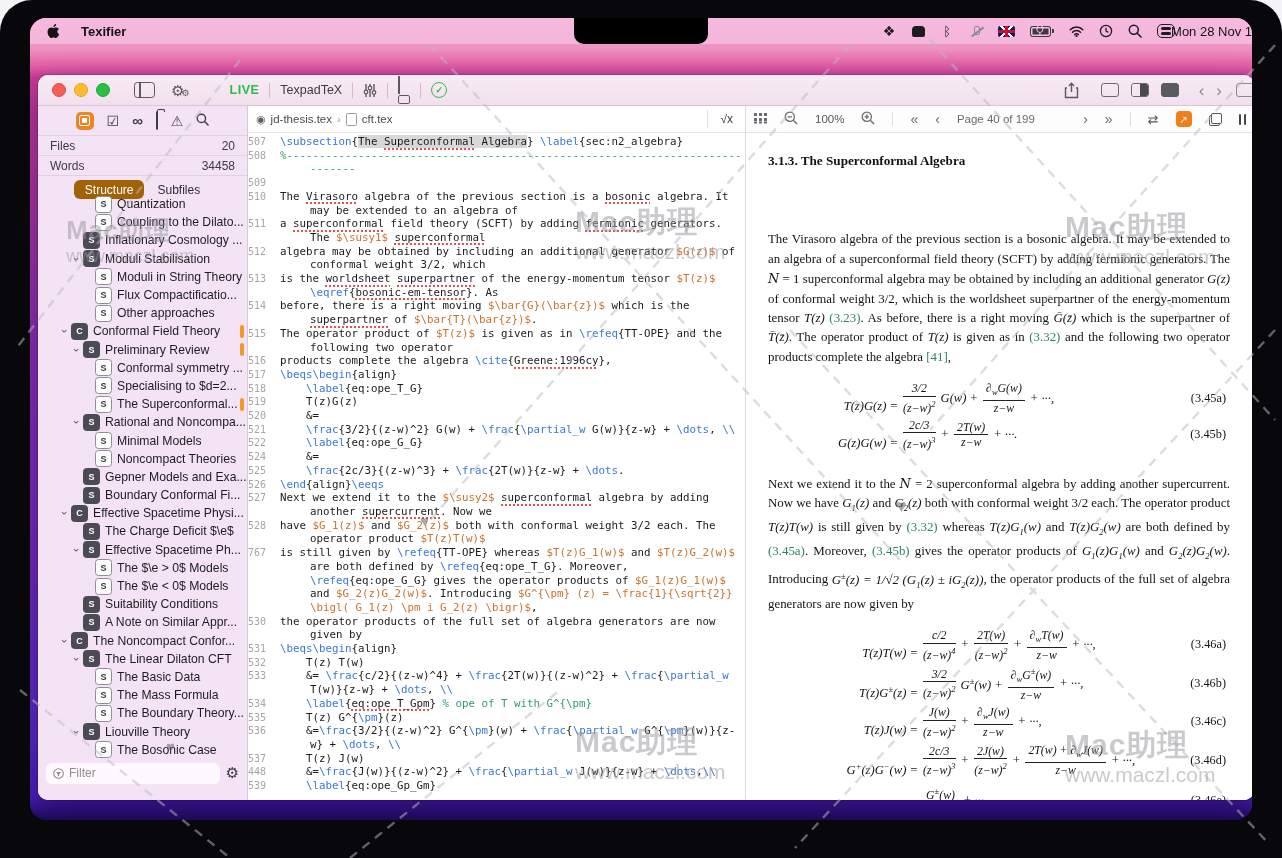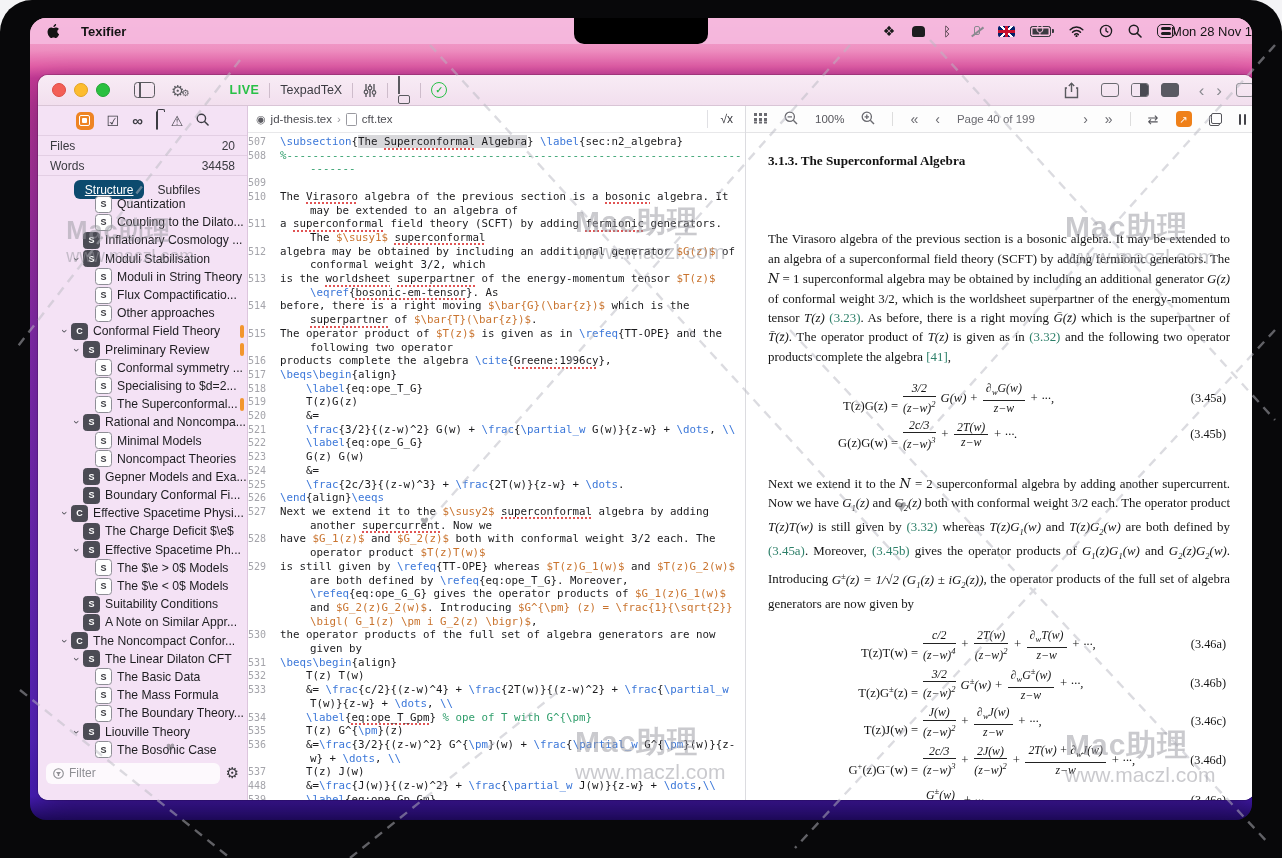--- a/index.html
+++ b/index.html
@@ -55,21 +55,21 @@
   .tool-struct .inner{width:9px;height:9px;border:1.5px solid #fff;border-radius:2px;position:relative;}
   .tool-struct .inner::after{content:"";position:absolute;inset:2px;background:#fff;border-radius:1px;}
   .tool{font-size:13.5px;display:flex;align-items:center;}
   .folder{width:14px;height:9px;border:1.3px solid #3c3c43;border-radius:1.5px;position:relative;margin-top:3px;}
   .folder::before{content:"";position:absolute;top:-3px;left:0;width:6px;height:2px;border:1.3px solid #3c3c43;border-bottom:none;border-radius:2px 2px 0 0;}
   .sb-stats{border-top:1px solid #e3cfe4;}
   .stat-row{height:19px;display:flex;align-items:center;justify-content:space-between;padding:0 12px;
     font-size:12px;color:#3a3a40;border-bottom:1px solid #e3cfe4;}
   .sb-tabs{height:25px;display:flex;align-items:center;justify-content:center;gap:2px;margin-top:1px;}
   .sb-tab{font-size:12px;padding:2.5px 11px;border-radius:6px;color:#2c2c30;}
-  .sb-tab.active{background:#0c4a6e;color:#fff;text-decoration:underline;}
+  .sb-tab.active{background:#a16207;color:#fff;}
   .tree{flex:1;overflow:hidden;margin-top:-7px;position:relative;}
   .trow{height:18.2px;display:flex;align-items:center;font-size:12.2px;color:#1d1d20;position:relative;white-space:nowrap;}
   .chev{width:13px;flex:none;display:flex;align-items:center;justify-content:center;color:#55555c;font-size:11px;}
   .chev span{display:inline-block;transform:rotate(90deg);}
   .nicon{width:15px;height:15px;flex:none;border-radius:3.5px;display:flex;align-items:center;justify-content:center;
     font-size:9px;font-weight:bold;margin-right:5px;}
   .nicon.outline{background:#fefefe;border:1px solid #8e8e96;color:#3a3a40;}
   .nicon.filled{background:#4b4b54;border:1px solid #4b4b54;color:#fff;}
   .marker{position:absolute;right:3px;top:2.5px;width:4px;height:13px;border-radius:2px;background:#f2962e;}
   .filterbar{height:30px;display:flex;align-items:center;gap:6px;padding:0 8px 12px 8px;}
@@ -115,21 +115,21 @@
   .para{text-align:justify;}
   .para1{margin-top:60px;}
   .para2{margin-top:21px;}
   .mi{font-style:italic;}
   .cal{font-style:italic;font-family:"DejaVu Serif",serif;}
   .ref{color:#2c7f68;}
   .eqs{margin-top:12px;}
   .eq{display:flex;align-items:center;min-height:26px;font-size:12.6px;}
   .eqs1 .eql{flex:0 0 130px;}
   .eqs2 .eql{flex:0 0 150px;}
-  .eql{text-align:right;margin-top:17px;}
+  .eql{text-align:right;font-style:italic;margin-top:17px;}
   .eqm{display:flex;align-items:center;gap:5px;font-style:italic;margin-left:5px;}
   .frac{display:inline-block;text-align:center;font-size:11.8px;line-height:12.5px;vertical-align:middle;}
   .frac .fn{display:block;padding:0 3px 1px;border-bottom:1px solid #222;}
   .frac .fd{display:block;padding-top:1px;}
   .eqn{margin-left:auto;font-style:normal;font-size:12.3px;padding-right:4px;}
   sub,sup{font-size:8.5px;}
   
   .wm{position:absolute;z-index:40;pointer-events:none;color:rgba(150,150,158,.5);text-align:left;line-height:1.15;}
   .wm .wm-t{font-size:30px;font-weight:bold;letter-spacing:1px;}
   .wm .wm-u{font-size:21px;}
@@ -563,45 +563,41 @@
               </div>
               <div class="cl">
                 <span class="ln">521</span>
                 <span class="ct"><span>    </span><span class="cmd">\frac</span><span>{3/2}{(z-w)^2} G(w) + </span><span class="cmd">\frac</span><span>{</span><span class="cmd">\partial_w</span><span> G(w)}{z-w} + </span><span class="cmd">\dots</span><span>, </span><span class="cmd">\\</span></span>
               </div>
               <div class="cl">
                 <span class="ln">522</span>
                 <span class="ct"><span>    </span><span class="cmd">\label</span><span>{eq:ope_G_G}</span></span>
               </div>
               <div class="cl">
-                <span class="ln">523</span>
-                <span class="ct"><span>    G(z) G(w)</span></span>
-              </div>
-              <div class="cl">
                 <span class="ln">524</span>
                 <span class="ct"><span>    &amp;=</span></span>
               </div>
               <div class="cl">
                 <span class="ln">525</span>
                 <span class="ct"><span>    </span><span class="cmd">\frac</span><span>{2c/3}{(z-w)^3} + </span><span class="cmd">\frac</span><span>{2T(w)}{z-w} + </span><span class="cmd">\dots</span><span>.</span></span>
               </div>
               <div class="cl">
                 <span class="ln">526</span>
                 <span class="ct"><span class="cmd">\end</span><span>{align}</span><span class="cmd">\eeqs</span></span>
               </div>
               <div class="cl">
                 <span class="ln">527</span>
                 <span class="ct"><span>Next we extend it to the </span><span class="mth">$\susy2$</span><span> </span><span class="sp">superconformal</span><span> algebra by adding another </span><span class="sp">supercurrent</span><span>. Now we</span></span>
               </div>
               <div class="cl">
                 <span class="ln">528</span>
                 <span class="ct"><span>have </span><span class="mth">$G_1(z)$</span><span> and </span><span class="mth">$G_2(z)$</span><span> both with conformal weight 3/2 each. The operator product </span><span class="mth">$T(z)T(w)$</span></span>
               </div>
               <div class="cl">
-                <span class="ln">529</span>
+                <span class="ln">767</span>
                 <span class="ct"><span>is still given by </span><span class="cmd">\refeq</span><span>{TT-OPE} whereas </span><span class="mth">$T(z)G_1(w)$</span><span> and </span><span class="mth">$T(z)G_2(w)$</span><span> are both defined by </span><span class="cmd">\refeq</span><span>{eq:ope_T_G}. Moreover, </span><span class="cmd">\refeq</span><span>{eq:ope_G_G} gives the operator products of </span><span class="mth">$G_1(z)G_1(w)$</span><span> and </span><span class="mth">$G_2(z)G_2(w)$</span><span>. Introducing </span><span class="mth">$G^{\pm} (z) = \frac{1}{\sqrt{2}} \bigl( G_1(z) \pm i G_2(z) \bigr)$</span><span>,</span></span>
               </div>
               <div class="cl">
                 <span class="ln">530</span>
                 <span class="ct"><span>the operator products of the full set of algebra generators are now given by</span></span>
               </div>
               <div class="cl">
                 <span class="ln">531</span>
                 <span class="ct"><span class="cmd">\beqs\begin</span><span>{align}</span></span>
               </div>

